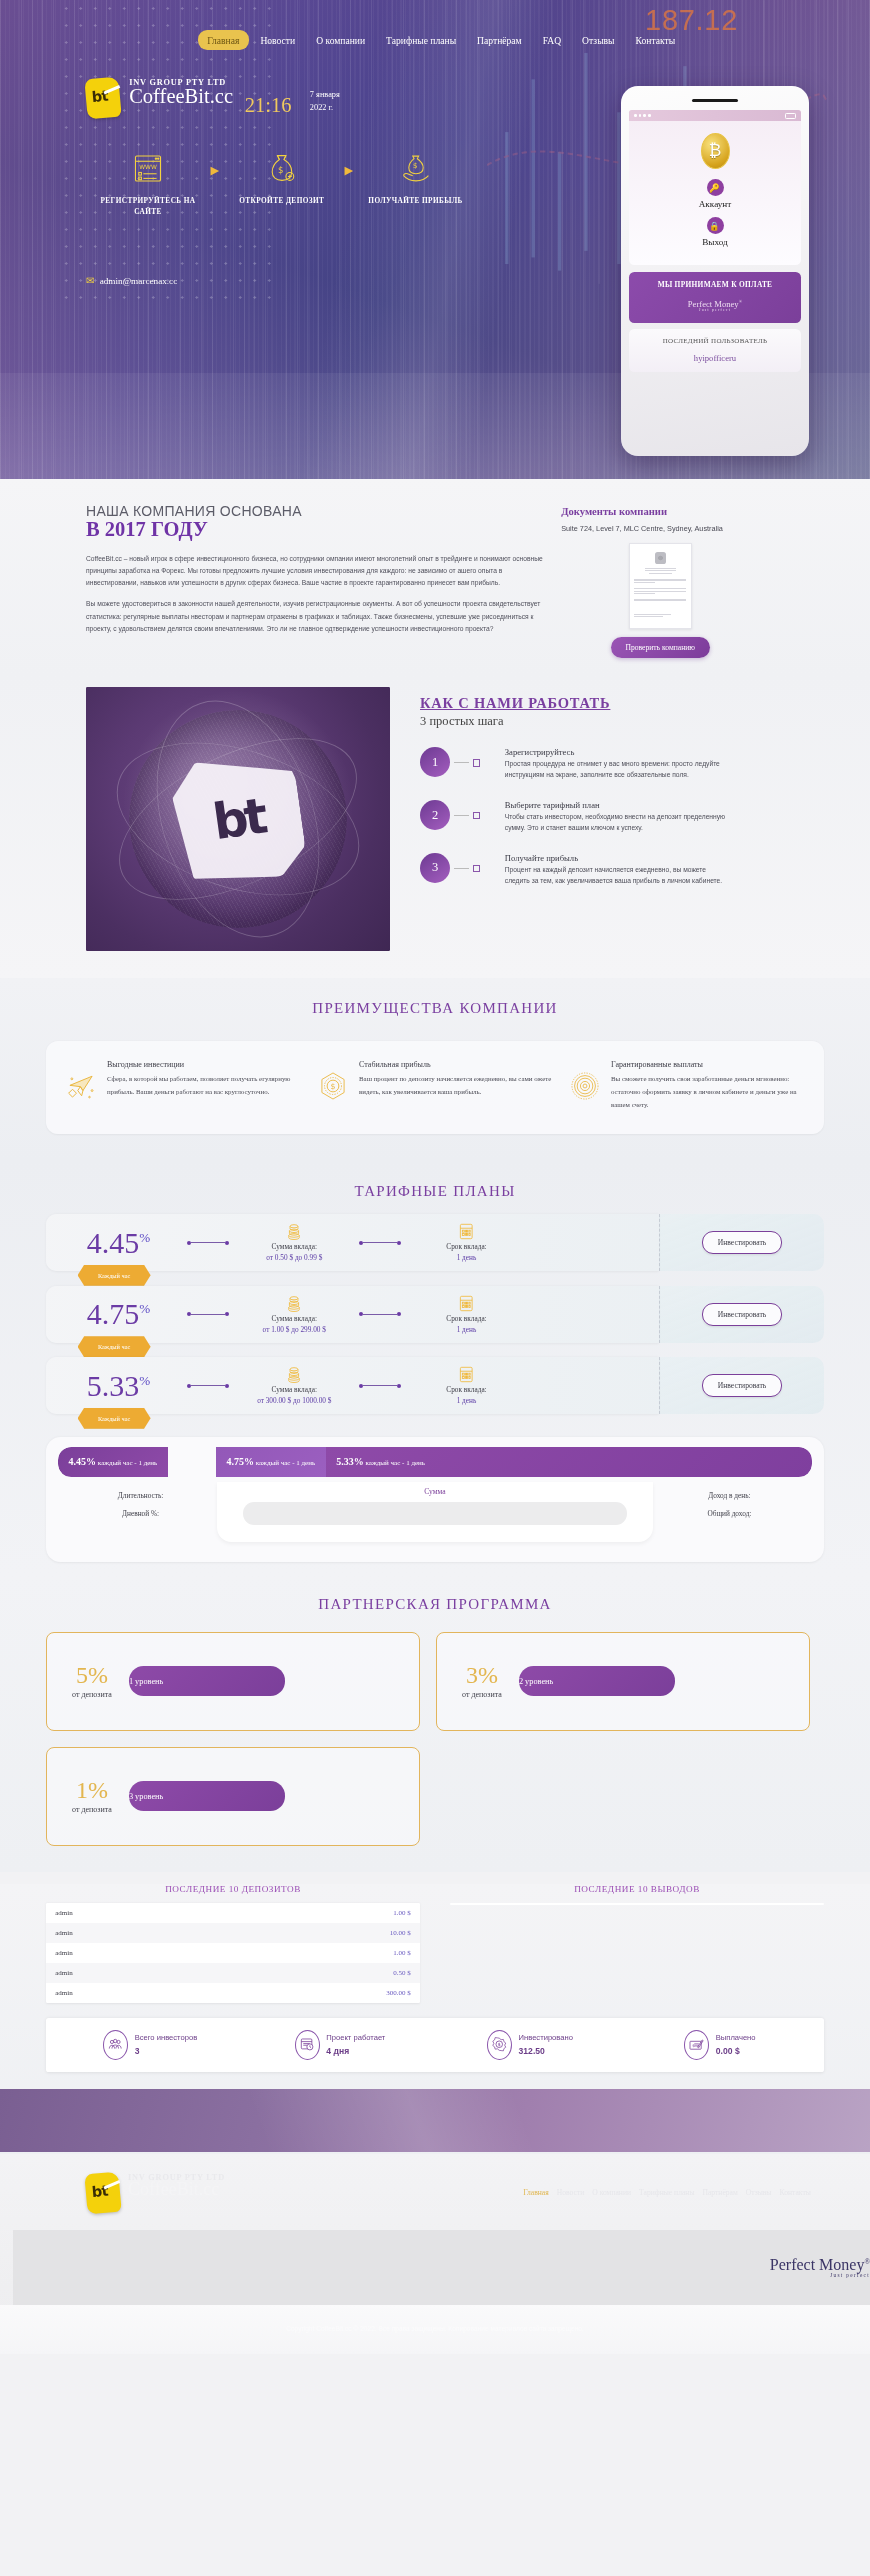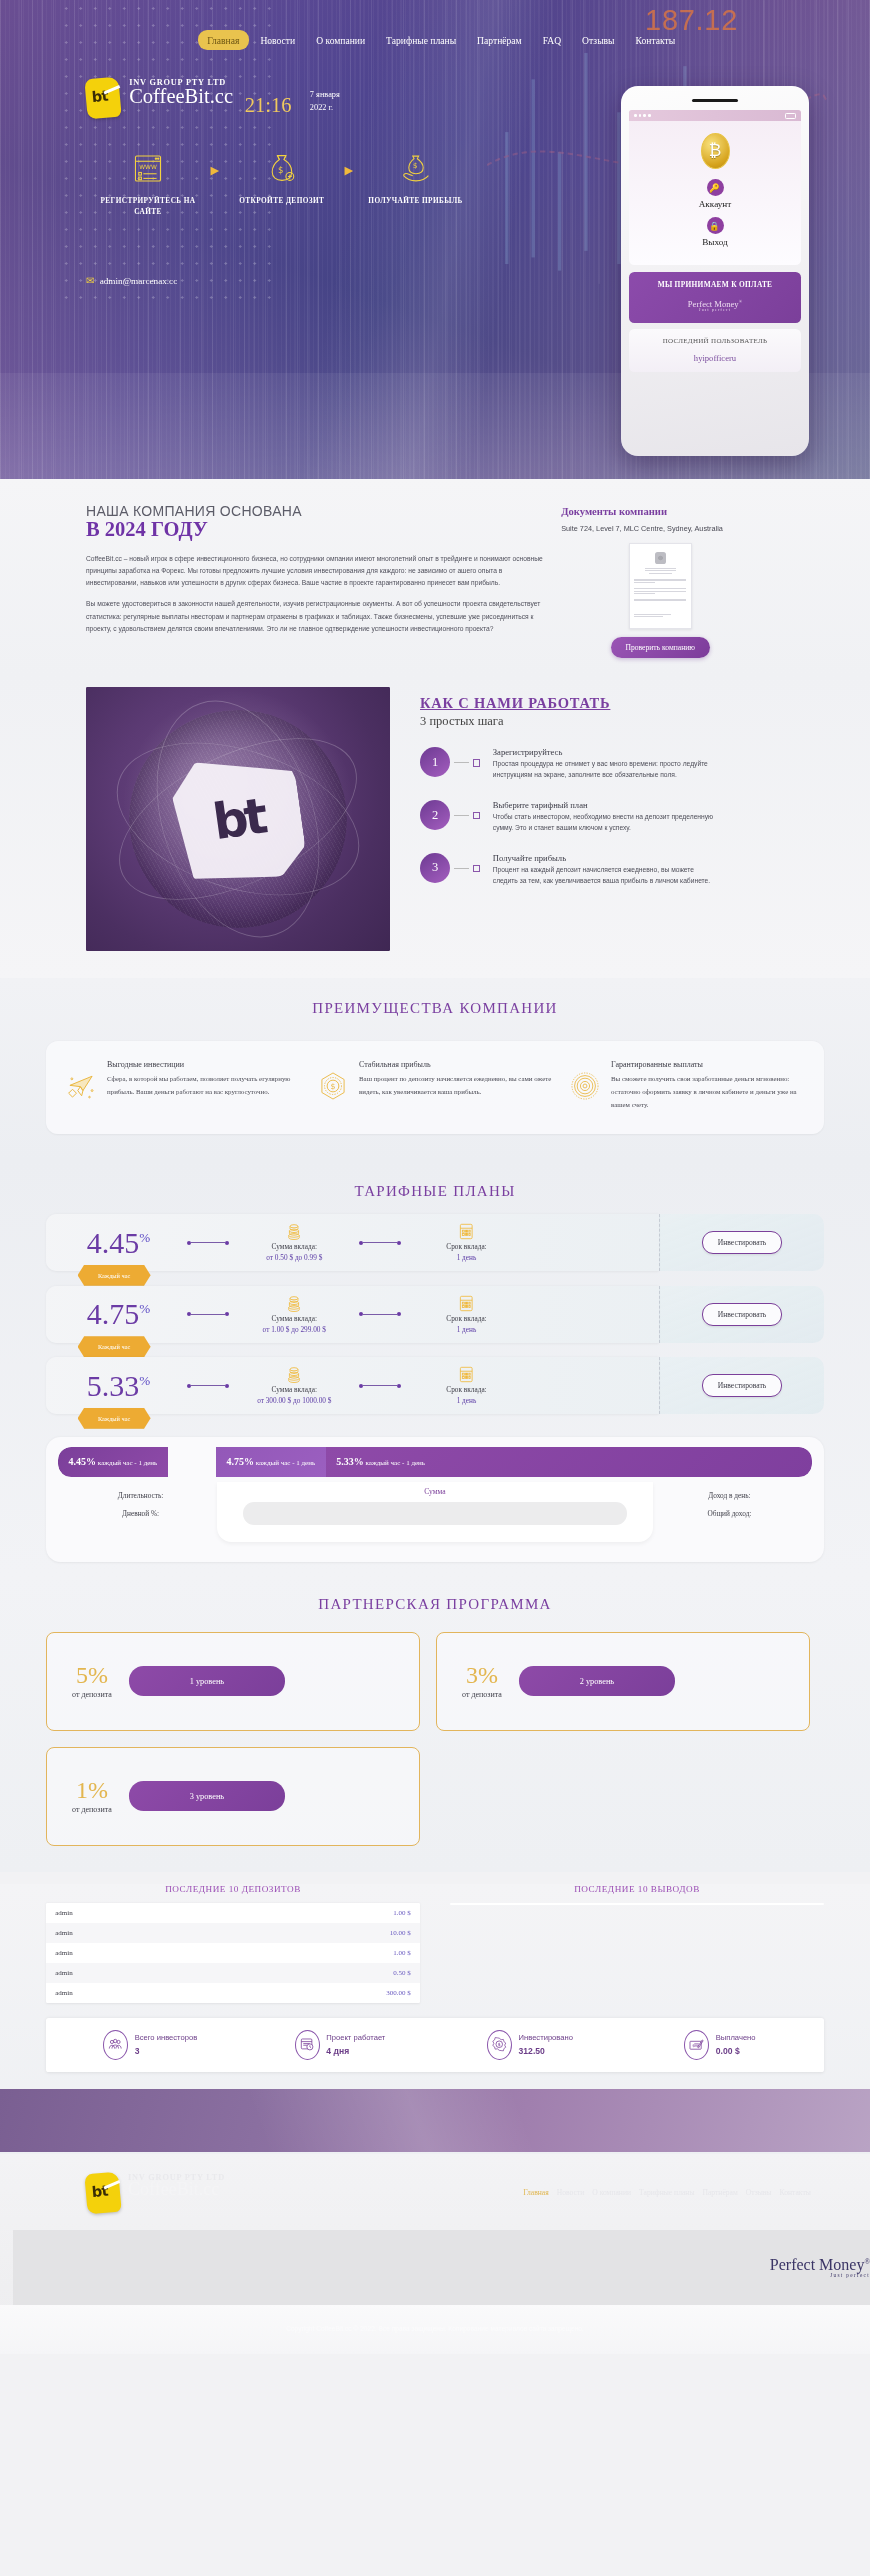--- a/index.html
+++ b/index.html
@@ -229,21 +229,21 @@
   .howto h3{ font-size:14.5px;color:#7a3fa0;letter-spacing:0.8px;text-decoration:underline;}
   .howto h4{ font-size:12.5px;color:#444;font-weight:400;margin:1.3px 0 18.5px;}
   .stepline{ display:flex;align-items:flex-start;gap:0;margin-bottom:20px;}
   .num{
     width:30px;height:30px;flex:none;border-radius:50%;
     background:linear-gradient(145deg,#6d3a92,#a45ebf);
     color:#fff;display:flex;align-items:center;justify-content:center;font-size:12.5px;
   }
   .dash{ width:14.5px;height:0.7px;background:#bbb;margin:15px 4px 0 4px;flex:none;}
   .sqr{ width:7.3px;height:7.3px;border:0.9px solid #8a56ab;margin-top:12px;flex:none;}
-  .stepline .tx{ margin-left:13px;}
+  .stepline .tx{ margin-left:25px;}
   .stepline .tx b{ font-weight:400;font-size:8.6px;color:#3b3b46;display:block;margin-bottom:0.7px;}
   .stepline .tx p{ font-family:"Liberation Sans",sans-serif;font-size:6.7px;line-height:1.65;color:#4e4e59;max-width:224px;}
 
   
   .adv-wrap{ background:linear-gradient(180deg,#f1f2f5,#eceef2);padding-bottom:26.4px;}
   .adv-box{
     margin:24px 46px 0;background:rgba(250,250,252,.82);border-radius:12px;
     display:flex;padding:18.5px 17px 22.4px;gap:12px;box-shadow:0 0.7px 2px rgba(0,0,0,.05);
   }
   .adv{ flex:1;display:flex;gap:8px;}
@@ -316,21 +316,21 @@
   .pcard{
     width:374px;height:99px;border:0.7px solid #e2b55c;border-radius:8px;
     background:rgba(252,252,253,.55);display:flex;align-items:center;padding-left:25px;gap:17px;
   }
   .pcard .pc{ text-align:center;}
   .pcard .pc .v{ font-size:24px;color:#e0b košt;}
   .pcard .pc .v{ color:#e3b64f;font-size:24px;line-height:1;}
   .pcard .pc .s{ font-size:8px;color:#3c3c46;margin-top:2.6px;}
   .plevel{
     background:linear-gradient(135deg,#8e4aa8,#7b3f9a);color:#fff;border:none;border-radius:14.5px;
-    padding:10.6px 0;width:156px;text-align:center;font-size:8.3px;font-family:"Liberation Serif",serif;cursor:pointer;
+    padding:10.6px 0;width:156px;text-align:left;font-size:8.3px;font-family:"Liberation Serif",serif;cursor:pointer;
   }
 
   
   .tables{ display:flex;margin:12px 46px 0;gap:30px;}
   .tcol{ flex:1;}
   .tcol h5{ text-align:center;color:#9b4fb5;font-size:9.2px;letter-spacing:0.5px;font-weight:400;margin-bottom:9.2px;}
   .tlist{ background:#fff;border-radius:1.3px;box-shadow:0 0.7px 2.6px rgba(0,0,0,.07);}
   .trow{ display:flex;justify-content:space-between;padding:6px 9.2px;font-size:7px;color:#3c3c46;}
   .trow:nth-child(even){ background:#f6f6f8;}
   .trow .am{ color:#6a5bc0;}
@@ -502,21 +502,21 @@
       <div class="lastuser">
         <div class="t">ПОСЛЕДНИЙ ПОЛЬЗОВАТЕЛЬ</div>
         <div class="u">hyipofficeru</div>
       </div>
     </div>
   </div>
 
   <section class="about">
     <div class="l">
       <h2>НАША КОМПАНИЯ ОСНОВАНА</h2>
-      <h3>В 2024 ГОДУ</h3>
+      <h3>В 2017 ГОДУ</h3>
       <p>CoffeeBit.cc – новый игрок в сфере инвестиционного бизнеса, но сотрудники омпании имеют многолетний опыт в трейдинге и понимают основные принципы заработка на Форекс. Мы готовы предложить лучшие условия инвестирования для каждого: не зависимо от ашего опыта в инвестировании, навыков или успешности в других сферах бизнеса. Ваше частие в проекте гарантированно принесет вам прибыль.</p>
       <p>Вы можете удостовериться в законности нашей деятельности, изучив регистрационные окументы. А вот об успешности проекта свидетельствует статистика: регулярные выплаты нвесторам и партнерам отражены в графиках и таблицах. Также бизнесмены, успевшие уже рисоединиться к проекту, с удовольствием делятся своим впечатлениями. Это ли не главное одтверждение успешности инвестиционного проекта?</p>
     </div>
     <div class="r">
       <h4>Документы компании</h4>
       <div class="addr">Suite 724, Level 7, MLC Centre, Sydney, Australia</div>
       <div class="doc">
         <div class="crest"></div>
         <div class="ln c"></div>
           <div class="ln c"></div>

